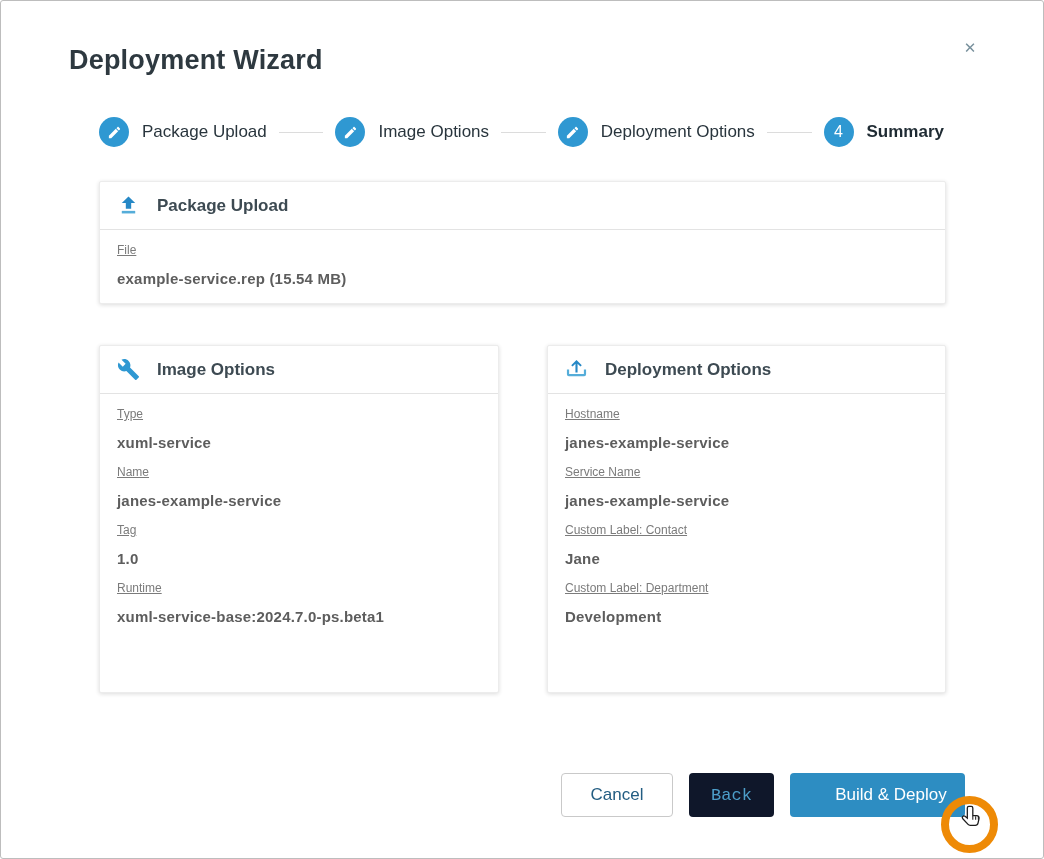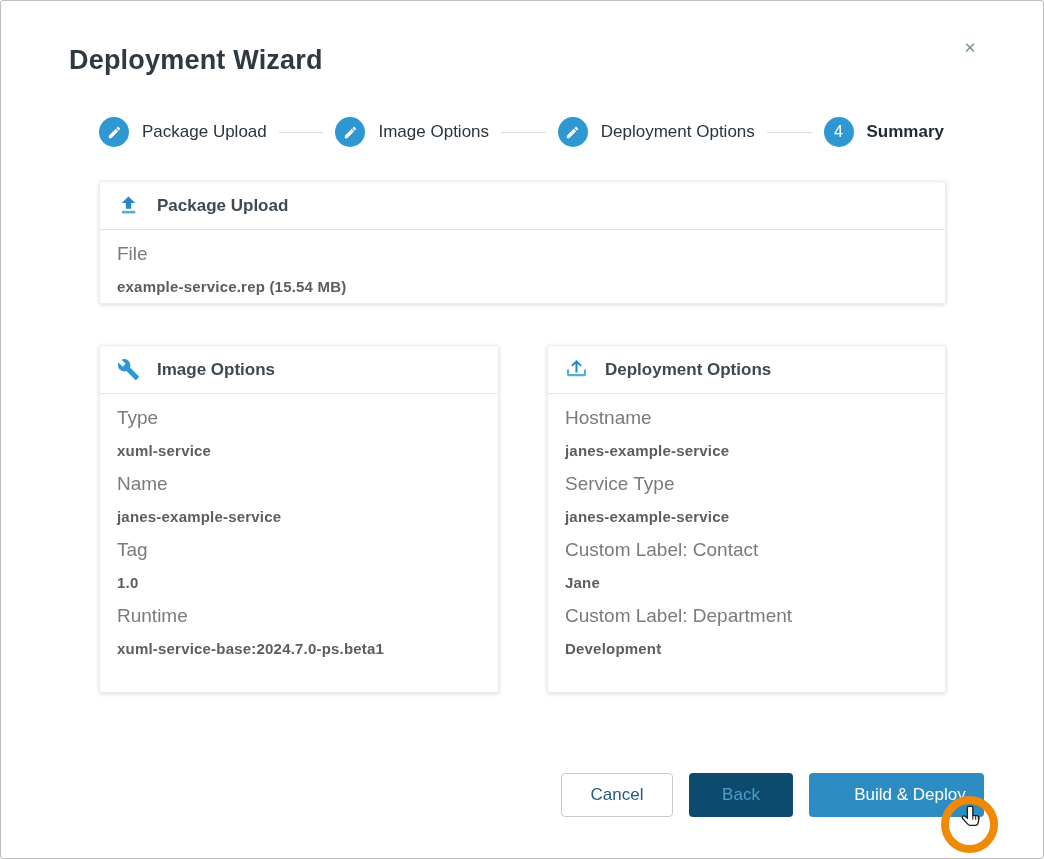--- a/index.html
+++ b/index.html
@@ -56,36 +56,36 @@
 
   .card-header {
     height:47px; display:flex; align-items:center; gap:17px;
     padding:0 17px; border-bottom:1px solid #e3e3e3;
   }
   .card-header .hdr-icon { width:23px; height:23px; flex:0 0 auto; }
   .card-title { font-size:17px; font-weight:700; color:#3d4a52; }
 
   .card-body { padding:13px 17px 0 17px; }
   .field + .field { margin-top:14px; }
-  .field-label { font-size:19px; color:#7b7b7b; }
+  .field-label { font-size:12px; color:#7b7b7b;text-decoration:underline; }
   .field-value { font-size:15px; font-weight:700; color:#5d5d5d; margin-top:13px; letter-spacing:0.2px; }
 
   
   .footer {
     position:absolute; left:560px; top:772px;
     display:flex; gap:16px;
   }
   .btn {
     height:44px; border-radius:4px; font-size:17px;
     display:flex; align-items:center; justify-content:center;
     box-sizing:border-box; cursor:pointer;
     font-family:"Liberation Sans", sans-serif;
   }
   .btn-cancel { width:112px; background:#ffffff; border:1px solid #c9c9c9; color:#235d82; }
-  .btn-back   { width:104px;  background:#0c4a6e; border:none; color:#4d9ec9; }
+  .btn-back   { width:85px;  background:#0f172a; border:none; color:#4d9ec9;font-family:Liberation Mono, monospace; }
   .btn-primary{ width:175px; background:#2d8dc2; border:none; color:#ffffff;padding-left:27px; }
 
   
   .cursor-ring {
     position:absolute; left:940px; top:795px;
     width:57px; height:57px; box-sizing:border-box;
     border:8px solid #ee8a06; border-radius:50%;
     pointer-events:none;
   }
   .cursor-hand {
@@ -188,21 +188,21 @@
         <path fill="#2688c6" d="M12 2 6.5 7.5l1.4 1.4 3-3V15h2.2V5.9l3 3 1.4-1.4L12 2z"></path>
       </svg>
       <span class="card-title">Deployment Options</span>
     </div>
     <div class="card-body">
       <div class="field">
         <div class="field-label">Hostname</div>
         <div class="field-value">janes-example-service</div>
       </div>
       <div class="field">
-        <div class="field-label">Service Type</div>
+        <div class="field-label">Service Name</div>
         <div class="field-value">janes-example-service</div>
       </div>
       <div class="field">
         <div class="field-label">Custom Label: Contact</div>
         <div class="field-value">Jane</div>
       </div>
       <div class="field">
         <div class="field-label">Custom Label: Department</div>
         <div class="field-value">Development</div>
       </div>

